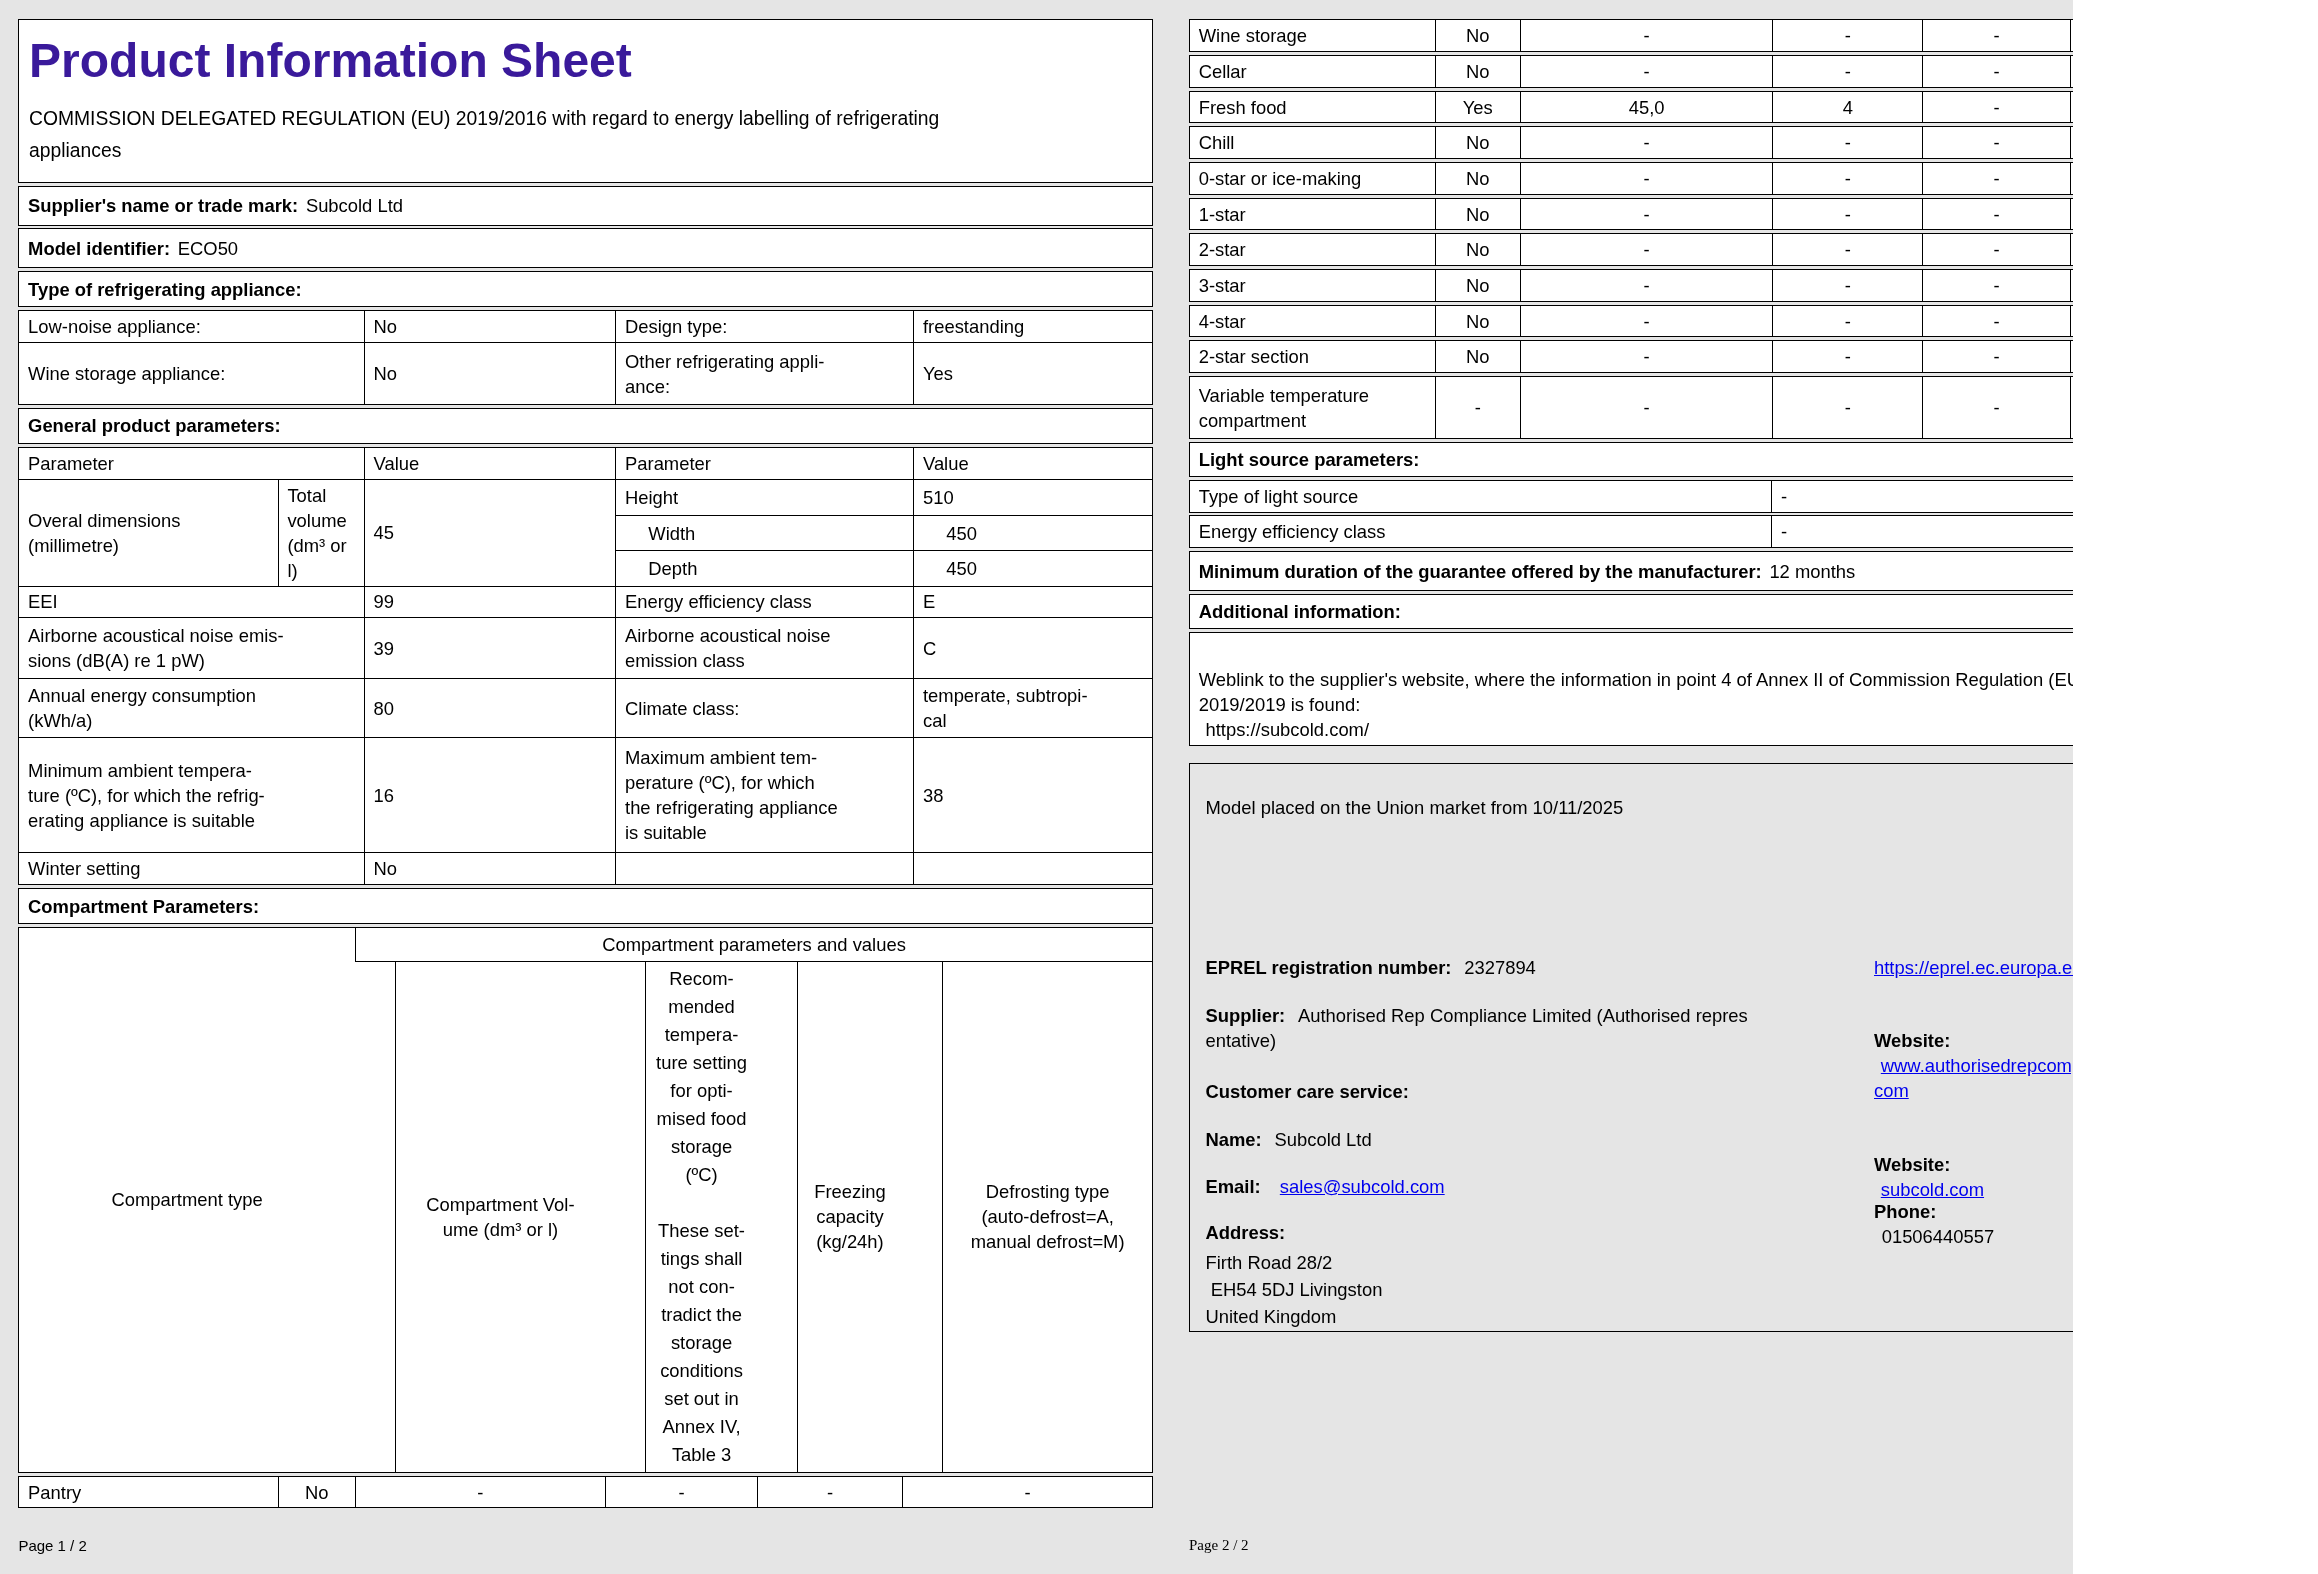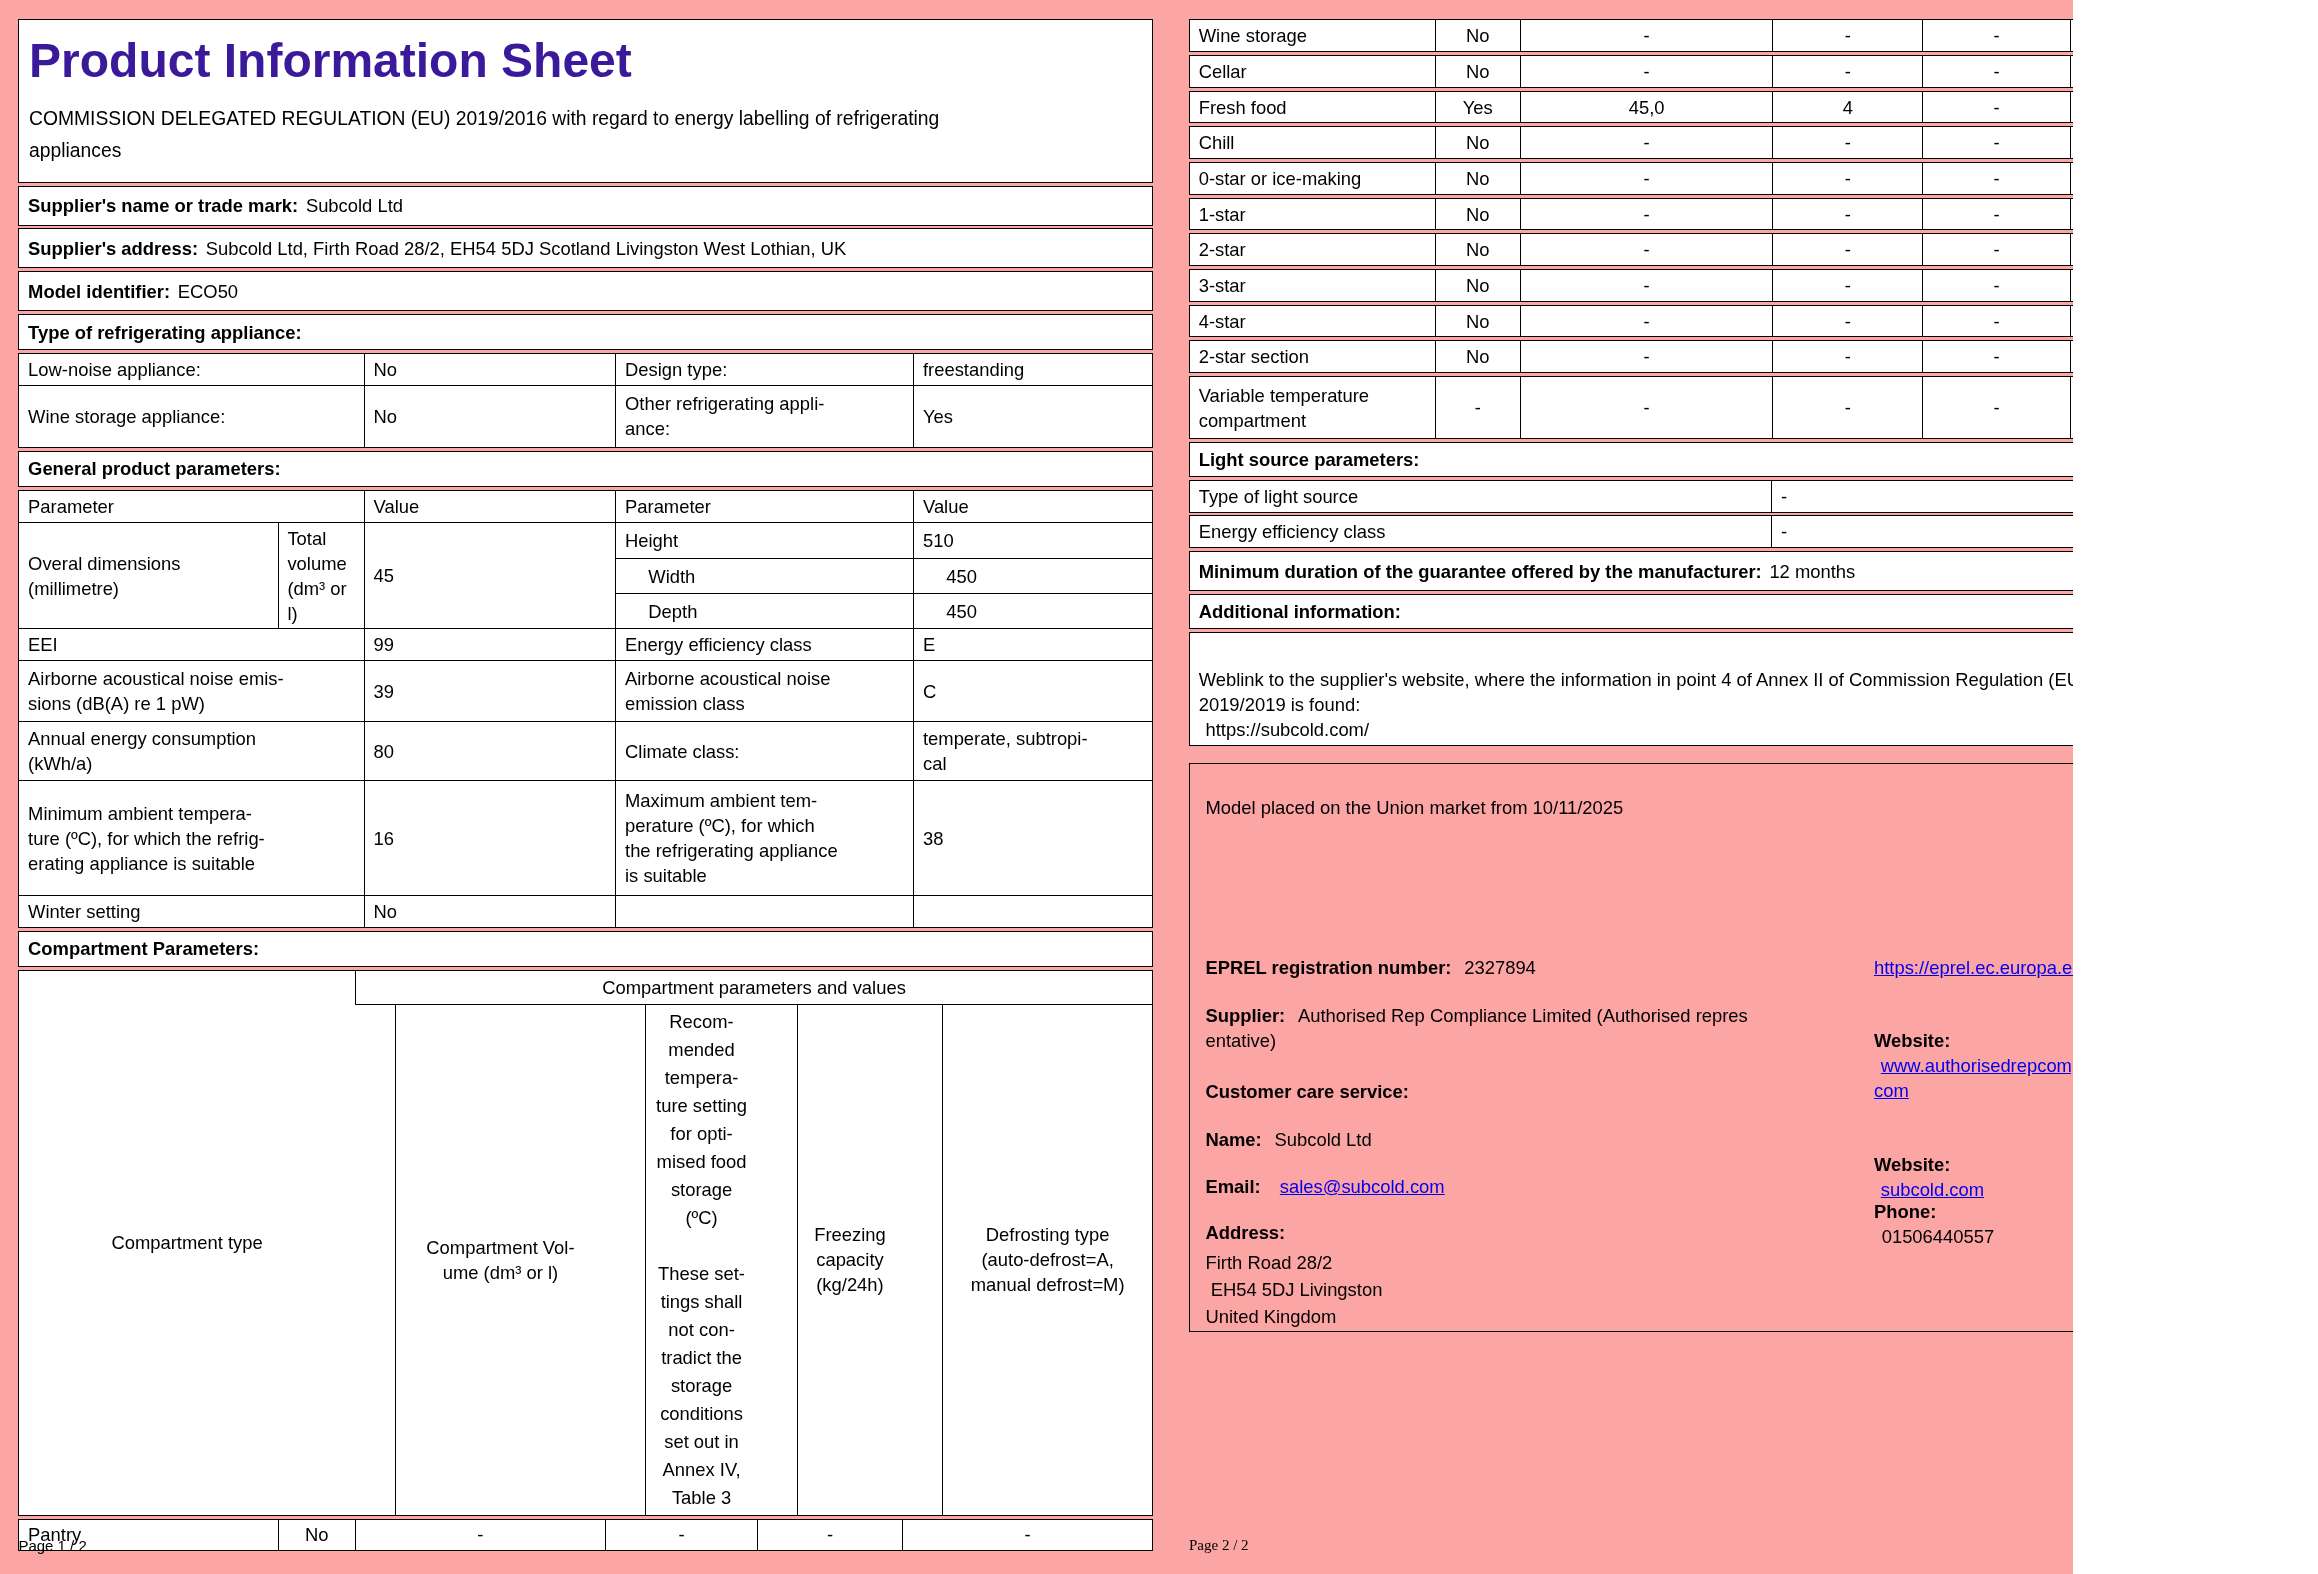--- a/index.html
+++ b/index.html
@@ -1,17 +1,17 @@
 <!DOCTYPE html>
 <html style="--title-color: #3A1A9B; --link-color: #0000EE;font-size:7.7px"><head>
 <meta charset="utf-8">
 <style>
   html,body{margin:0;padding:0;background:#fff;color:#000;
     font-family:"Liberation Sans",sans-serif;}
-  #root{position:relative;width:2073px;height:1575px;background:#fca5a5;overflow:hidden;}
+  #root{position:relative;width:2073px;height:1575px;background:#e5e5e5;overflow:hidden;}
   .page{position:absolute;top:19.3px;}
   #page1{left:18.4px;width:1135px;}
   #page2{left:1189px;width:1120px;}
 
   .blk{border:1.4px solid #000;margin-bottom:2.9px;box-sizing:border-box;background:#fff;}
   .row{display:flex;align-items:stretch;}
   .cell{padding:2.9px 8.7px;box-sizing:border-box;white-space:pre-line;
         font-size:18.4px;line-height:25px;display:flex;align-items:center;}
   .b{font-weight:bold;}
   .val{margin-left:7.7px;font-weight:normal;}
@@ -92,28 +92,20 @@
 
     <div class="blk">
       <div class="row r78">
           <div class="cell">
         <span class="b">Supplier's name or trade mark:</span>
         <span class="val">Subcold Ltd</span>
       </div>
         </div>
     </div>
 
-    <div class="blk">
-      <div class="row r78">
-          <div class="cell">
-        <span class="b">Supplier's address:</span>
-        <span class="val">Subcold Ltd, Firth Road 28/2, EH54 5DJ Scotland Livingston West Lothian, UK</span>
-      </div>
-        </div>
-    </div>
 
     <div class="blk">
       <div class="row r78">
           <div class="cell">
         <span class="b">Model identifier:</span>
         <span class="val">ECO50</span>
       </div>
         </div>
     </div>
 

